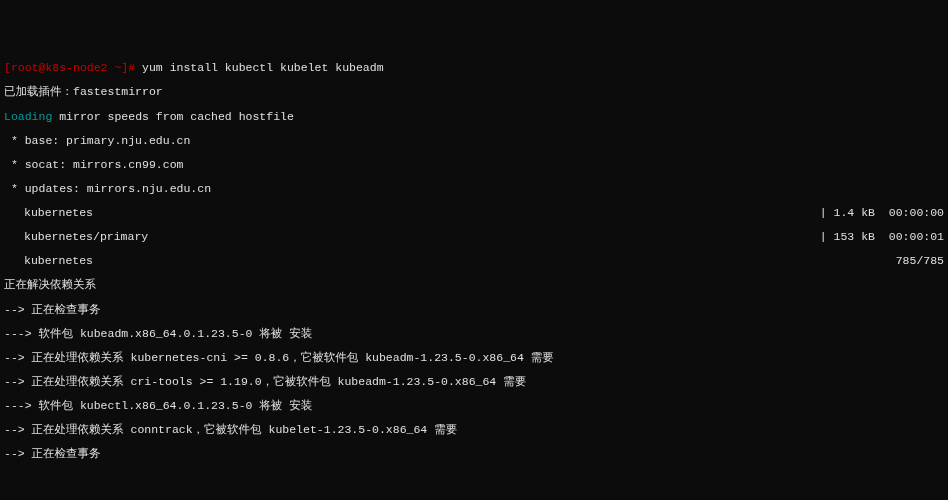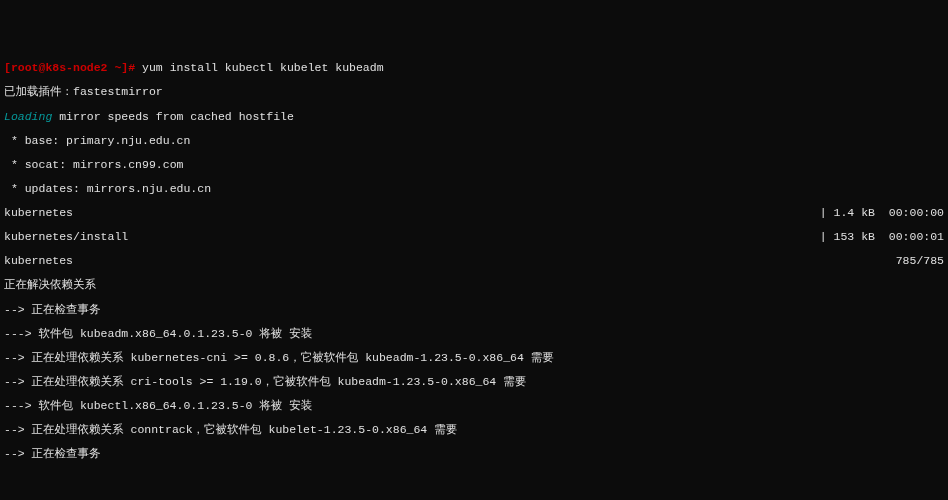--- a/index.html
+++ b/index.html
@@ -7,41 +7,41 @@
       background: #0c0c0c;
       color: #e0e0e0;
       font-family: "Consolas", "Courier New", monospace;
       font-size: 11.5px;
       line-height: 1.05;
       padding: 2px 4px;
       width: 948px;
       white-space: pre;
       overflow: hidden;
     }
-    .c-cyan { color: #06989a; font-style: italic; }
-    .c-red { color: #cc0000; font-weight: bold; }
-    .row { display: flex; }
+    .c-cyan { color: #06989a; }
+    .c-red { color: #cc0000; }
+    .row { display: flex; margin-left: 20px; }
     .row .left { flex: 1; }
     .row .right { }
     .lines div { min-height: 1em; }
   </style>
 </head>
 <body>
 
 
 
 <div class="lines">
 <div><span class="c-red">[root@k8s-node2 ~]#</span><span> yum install kubectl kubelet kubeadm</span></div>
 <div>已加载插件：fastestmirror</div>
 <div><span class="c-cyan">Loading</span><span> mirror speeds from cached hostfile</span></div>
 <div> * base: primary.nju.edu.cn</div>
 <div> * socat: mirrors.cn99.com</div>
 <div> * updates: mirrors.nju.edu.cn</div>
 <div class="row"><span class="left">kubernetes</span><span class="right">| 1.4 kB  00:00:00</span></div>
-<div class="row"><span class="left">kubernetes/install</span><span class="right">| 153 kB  00:00:01</span></div>
+<div class="row"><span class="left">kubernetes/primary</span><span class="right">| 153 kB  00:00:01</span></div>
 <div class="row"><span class="left">kubernetes</span><span class="right">785/785</span></div>
 <div>正在解决依赖关系</div>
 <div>--&gt; 正在检查事务</div>
 <div>---&gt; 软件包 kubeadm.x86_64.0.1.23.5-0 将被 安装</div>
 <div>--&gt; 正在处理依赖关系 kubernetes-cni &gt;= 0.8.6，它被软件包 kubeadm-1.23.5-0.x86_64 需要</div>
 <div>--&gt; 正在处理依赖关系 cri-tools &gt;= 1.19.0，它被软件包 kubeadm-1.23.5-0.x86_64 需要</div>
 <div>---&gt; 软件包 kubectl.x86_64.0.1.23.5-0 将被 安装</div>
 <div>--&gt; 正在处理依赖关系 conntrack，它被软件包 kubelet-1.23.5-0.x86_64 需要</div>
 <div>--&gt; 正在检查事务</div>
 

